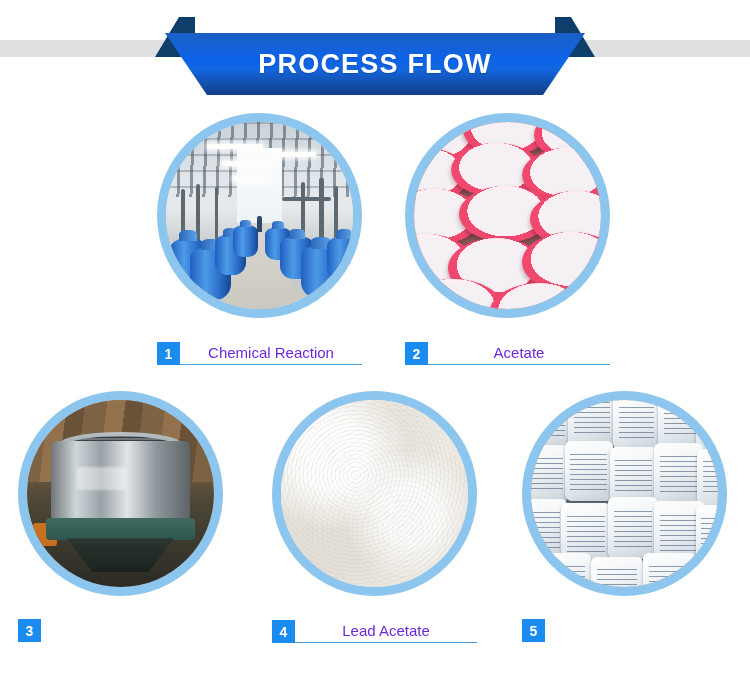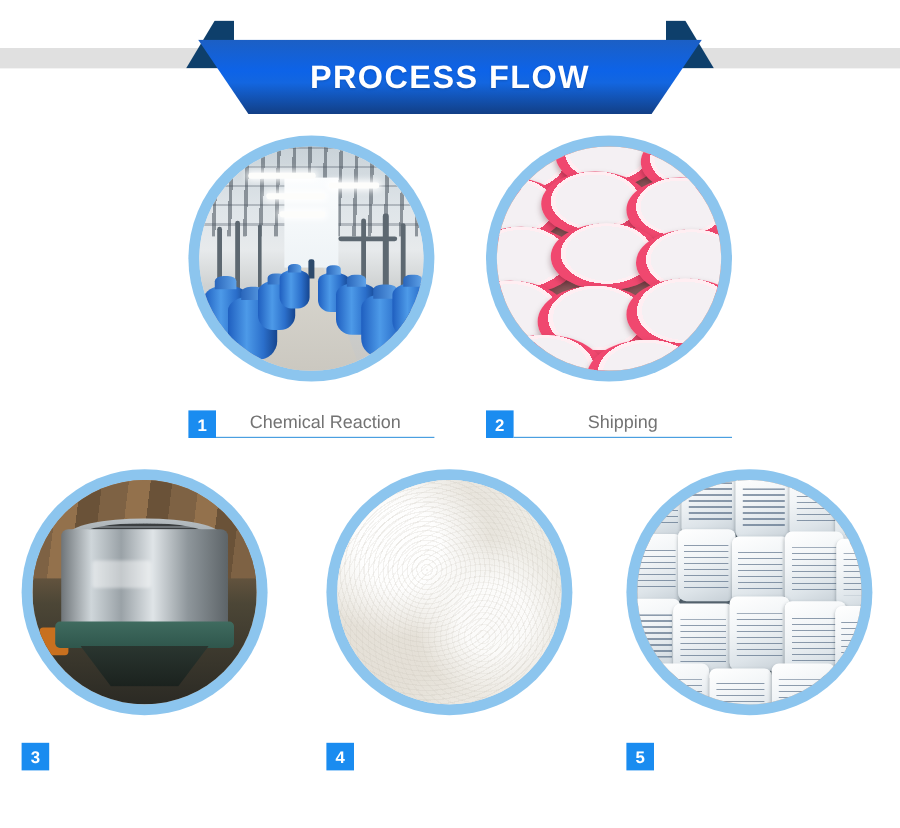--- a/index.html
+++ b/index.html
@@ -122,21 +122,21 @@
     flex: 1 1 auto;
     border-bottom: 1.5px solid #4a9fe0;
     height: 23px;
     display: flex;
     align-items: center;
     justify-content: center;
     padding-bottom: 0px;
   }
   .label-text {
     font-size: 15px;
-    color: #737373;
+    color: #6d28d9;
     font-family: "Liberation Sans", sans-serif;
     white-space: nowrap;
   }
 
   
 
   
   .art-factory {
     width: 100%; height: 100%;
     background:
@@ -352,21 +352,21 @@
           <div class="basin" style="left:18%;  top:62%;  width:52%; height:32%;"></div>
           <div class="basin" style="left:58%;  top:59%;  width:52%; height:32%;"></div>
           <div class="basin" style="left:-6%;  top:84%;  width:54%; height:33%;"></div>
           <div class="basin" style="left:40%;  top:86%;  width:54%; height:33%;"></div>
         </div>
       </div>
     </div>
     <div class="label-row" style="margin-top:23px;">
       <span class="badge">2</span>
       <span class="label-text-wrap">
-        <span class="label-text">Shipping</span>
+        <span class="label-text">Acetate</span>
       </span>
     </div>
   </div>
 
   <div class="step" style="left:18px; top:295px; width:205px;">
     <div class="circle">
       <div class="circle-inner">
         <div class="art-dryer">
           <div class="dryer-backwall"></div>
           <div class="dryer-orange"></div>
@@ -385,20 +385,23 @@
   </div>
 
   <div class="step" style="left:272px; top:295px; width:205px;">
     <div class="circle">
       <div class="circle-inner">
         <div class="art-powder"></div>
       </div>
     </div>
     <div class="label-row" style="margin-top:23px;">
       <span class="badge">4</span>
+      <span class="label-text-wrap">
+        <span class="label-text">Lead Acetate</span>
+      </span>
     </div>
   </div>
 
   <div class="step" style="left:522px; top:295px; width:205px;">
     <div class="circle">
       <div class="circle-inner">
         <div class="art-bags">
           <div class="bag" style="left:-4%;  top:-4%; width:25%; height:30%;"></div>
           <div class="bag" style="left:20%;  top:-6%; width:25%; height:31%;"></div>
           <div class="bag" style="left:44%;  top:-3%; width:25%; height:30%;"></div>

